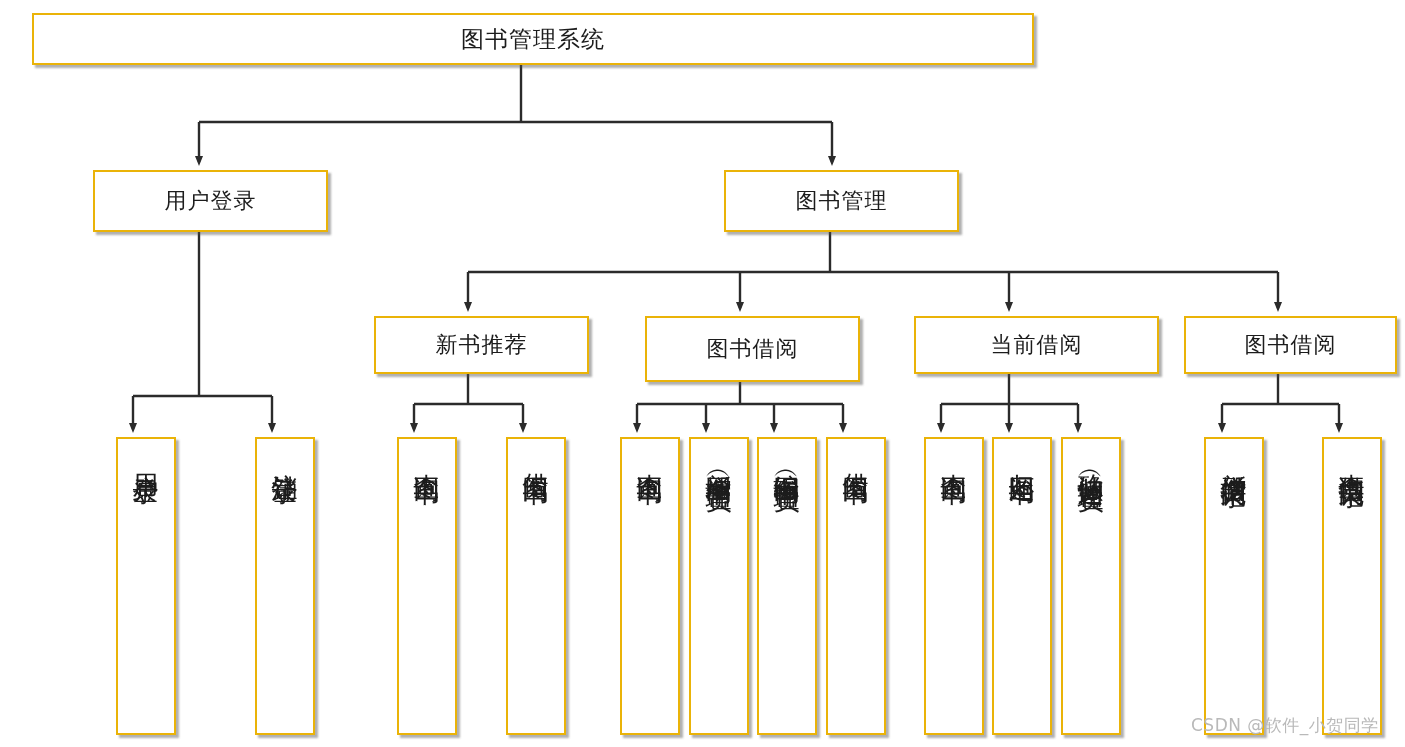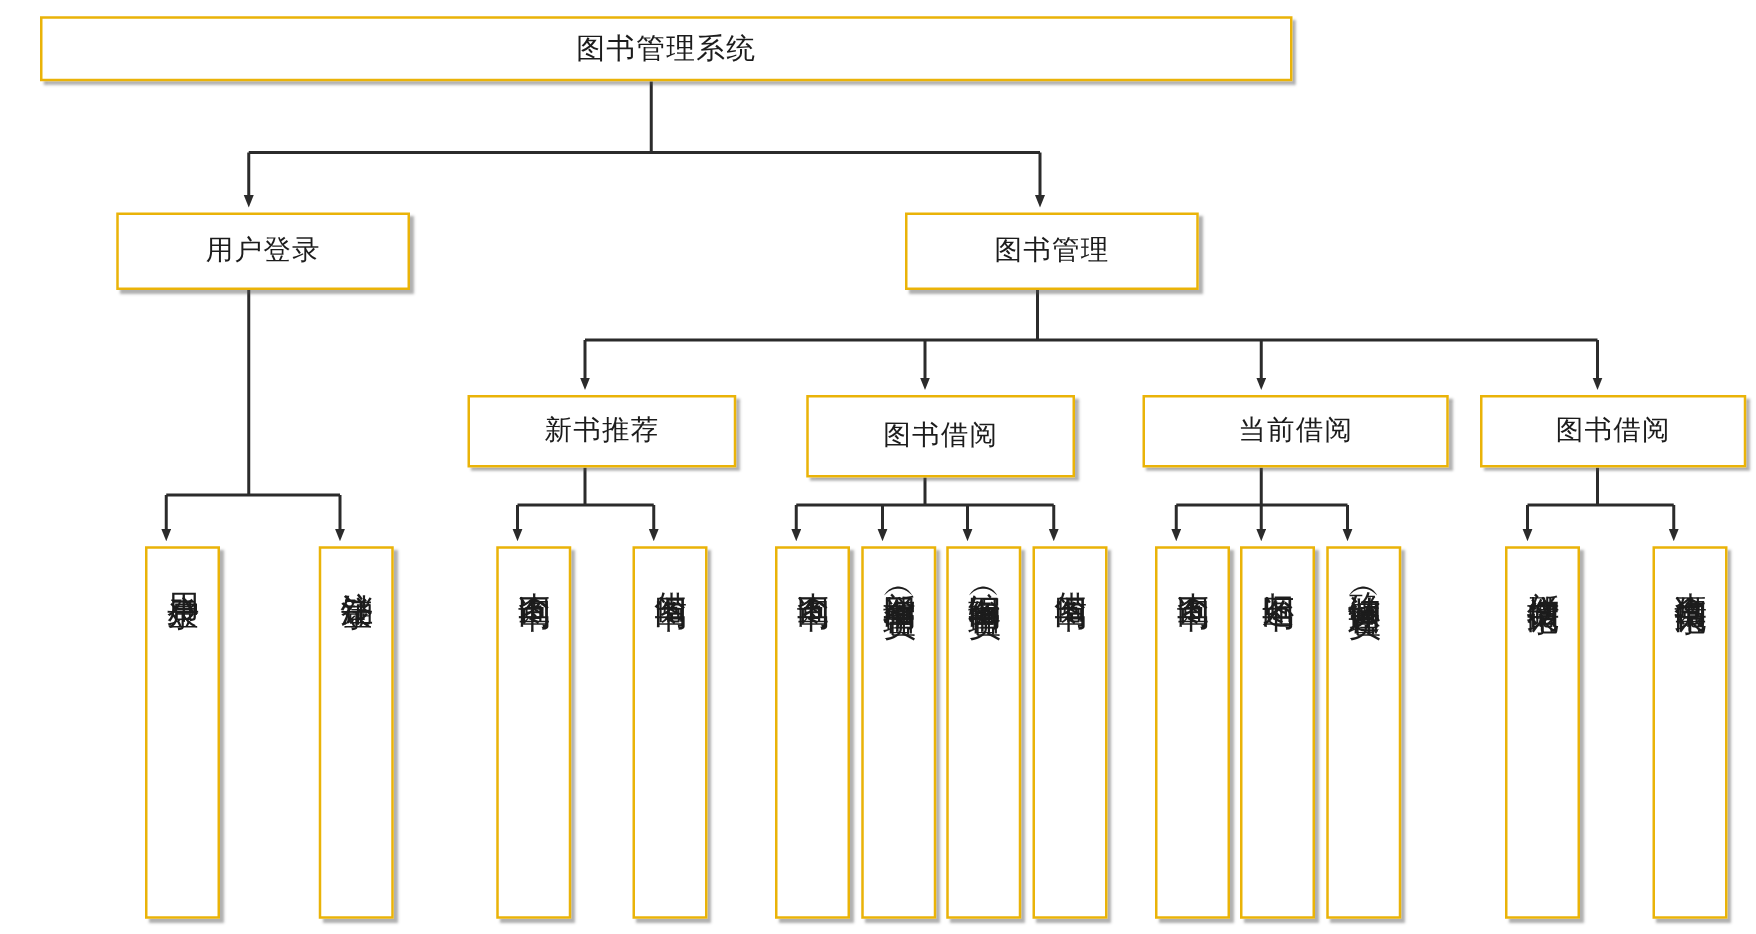--- a/index.html
+++ b/index.html
@@ -142,13 +142,14 @@
     <span class="lbl">确认归还（管理员）</span>
   </div>
 
   <div class="node v-node" style="left:1192px;top:437px;width:60px;height:298px;">
     <span class="lbl">新增借阅记录</span>
   </div>
   <div class="node v-node" style="left:1310px;top:437px;width:60px;height:298px;">
     <span class="lbl">查询借阅记录</span>
   </div>
 
+  <div id="watermark">CSDN @软件_小贺同学</div>
 </div>
 
 </body></html>

